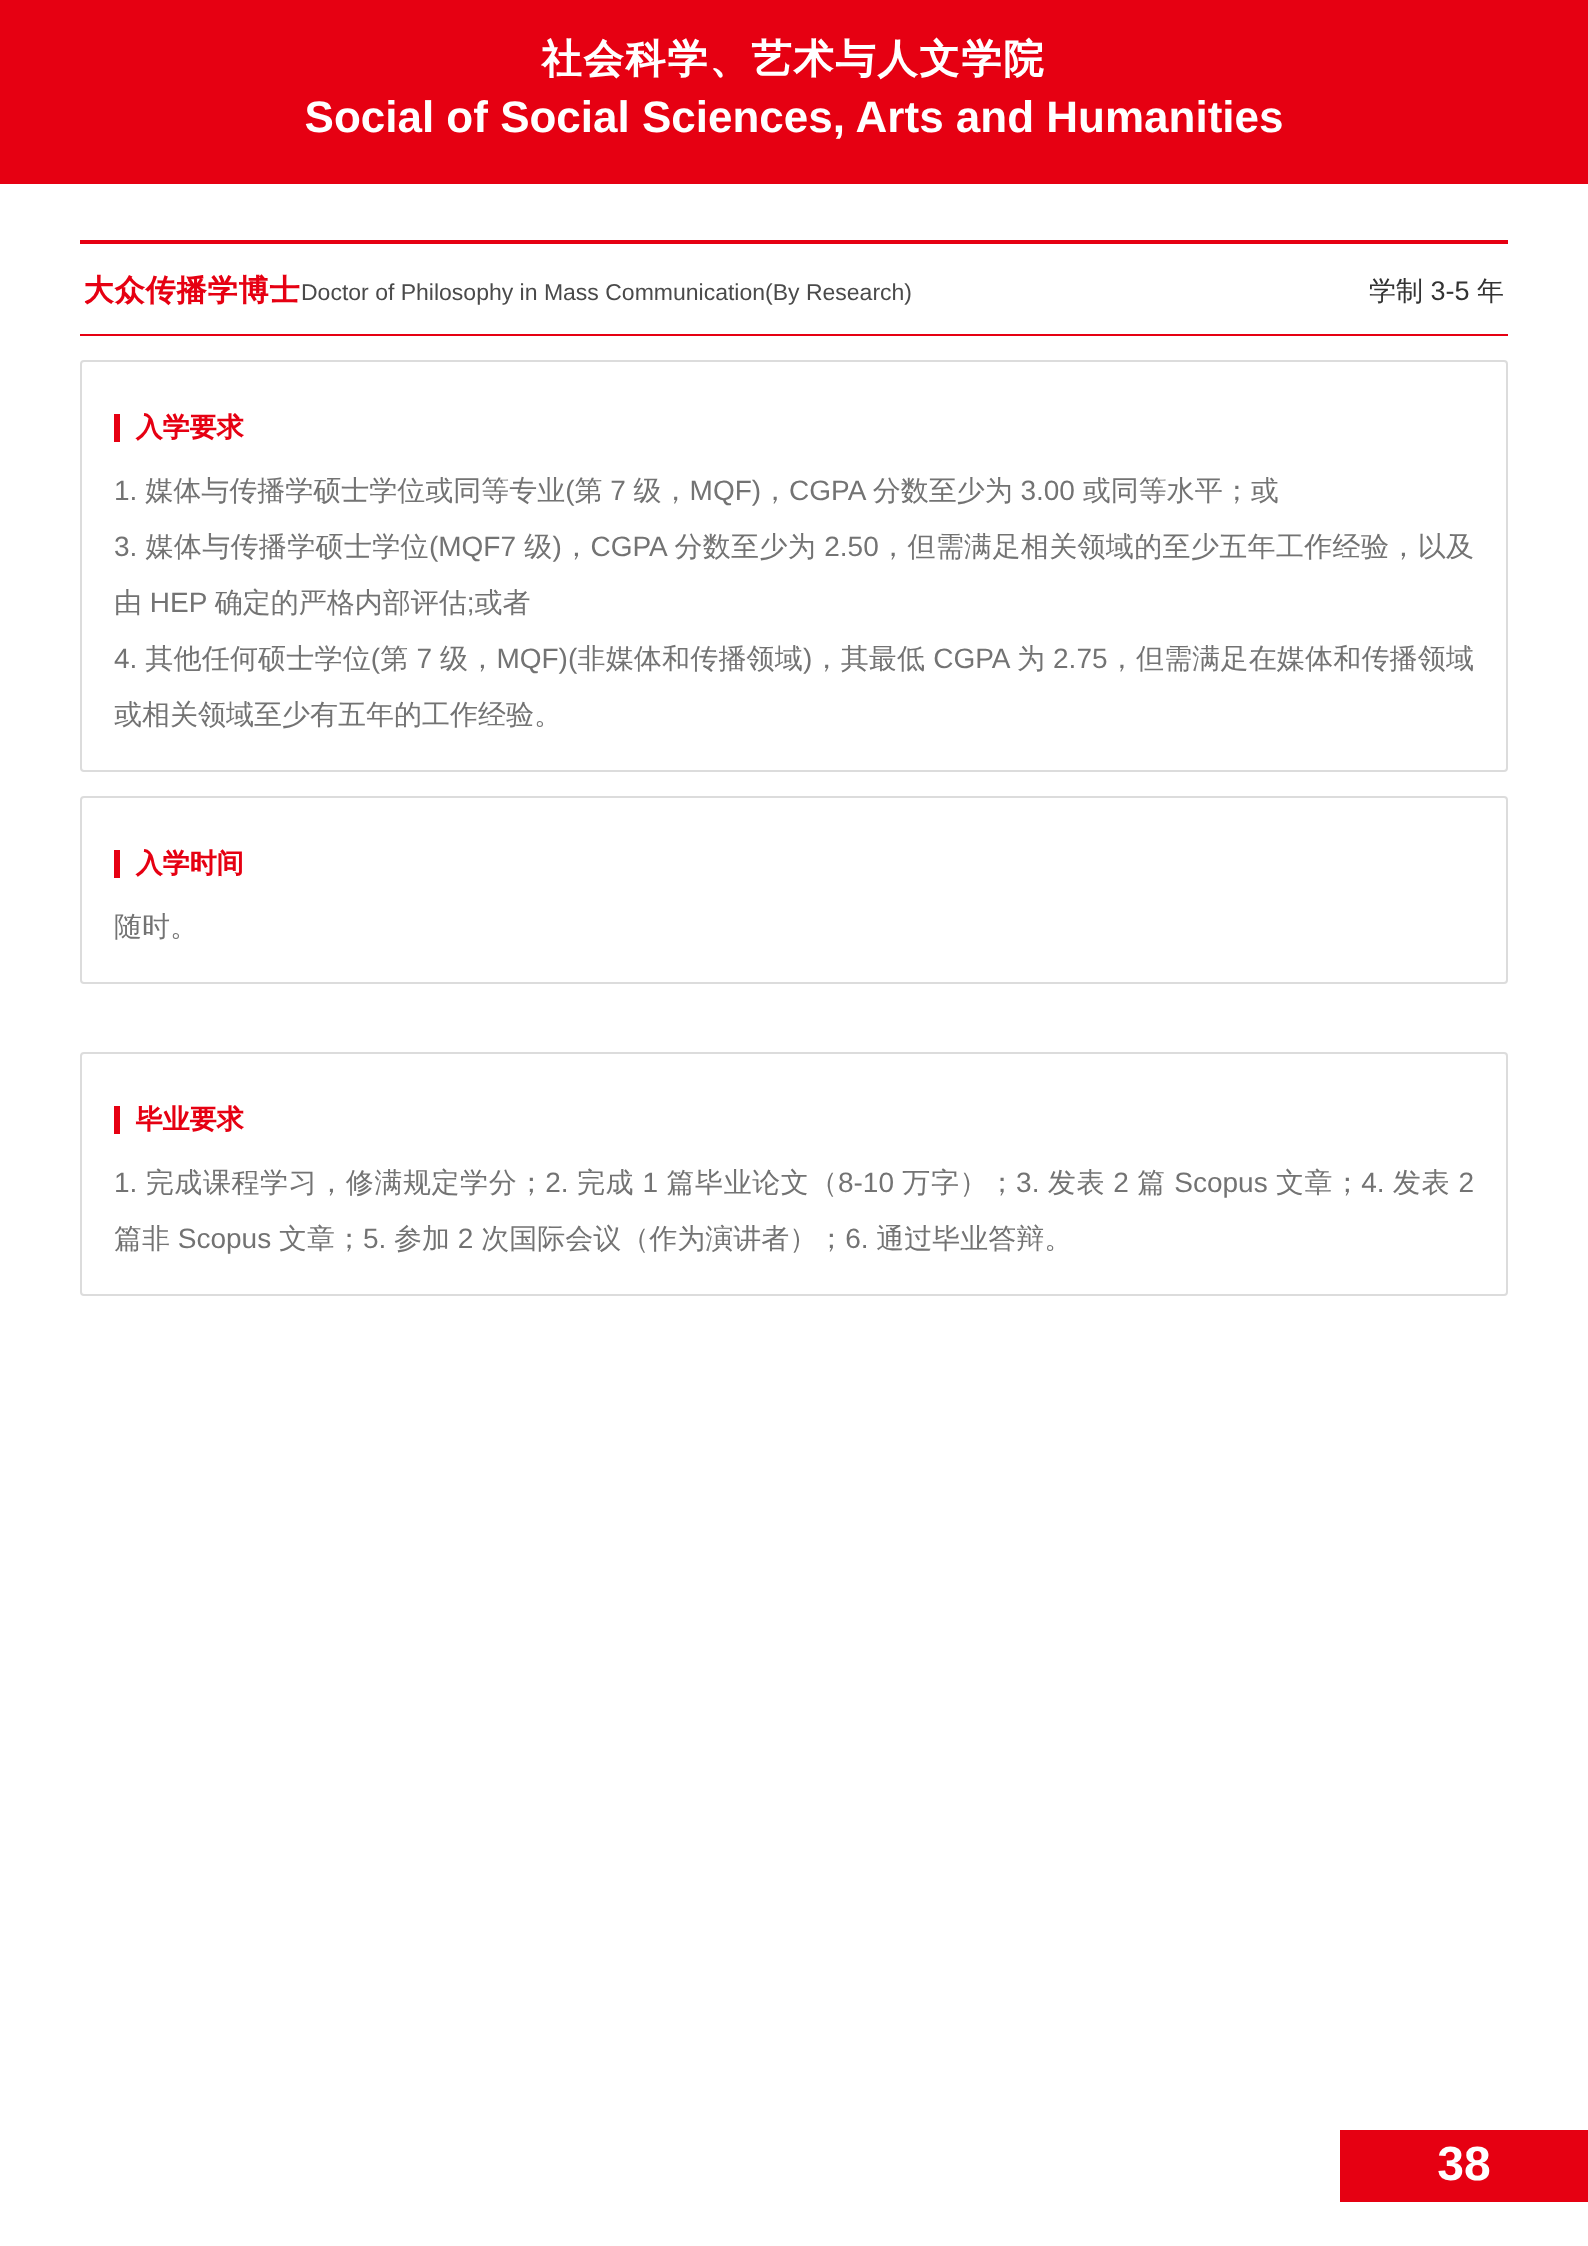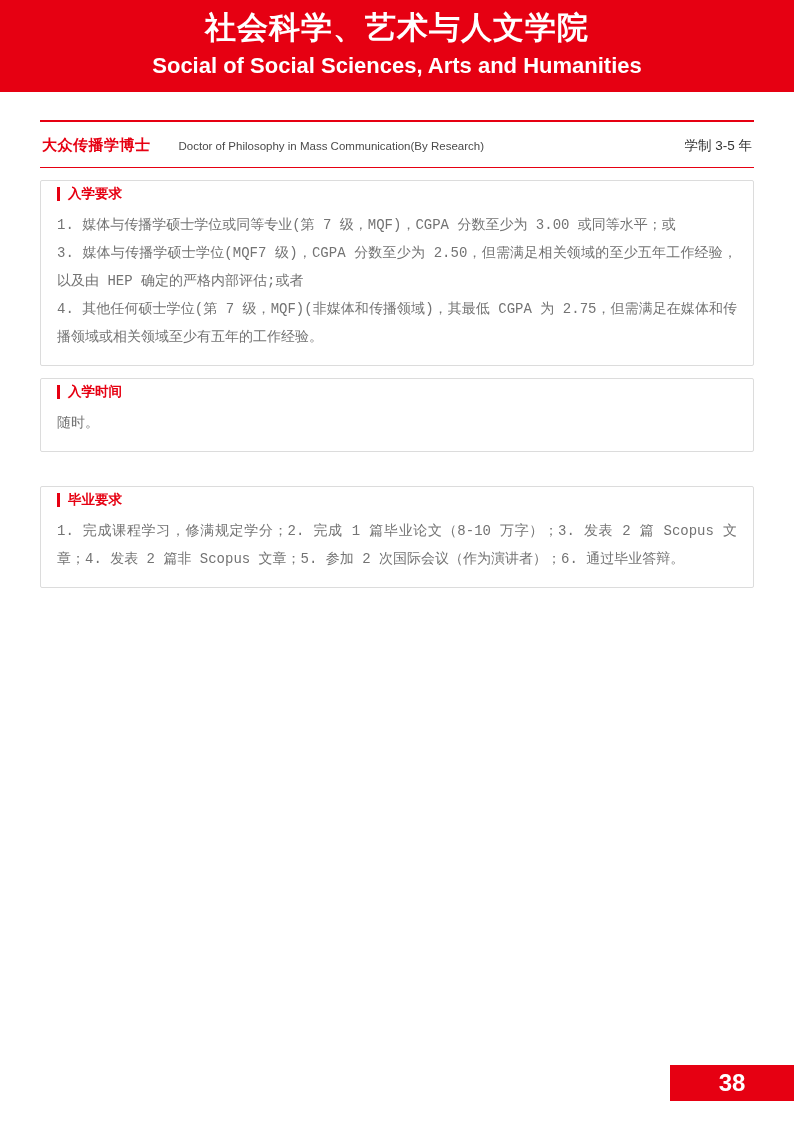--- a/index.html
+++ b/index.html
@@ -20,25 +20,24 @@
     background: #e60012;
     color: #ffffff;
     height: 92px;
     display: flex;
     flex-direction: column;
     align-items: center;
     justify-content: center;
     text-align: center;
   }
   .header-cn {
-    font-size: 31px;
+    font-size: 20px;
     font-weight: bold;
     letter-spacing: 1px;
     line-height: 1.25;
-    font-family: Liberation Mono, monospace;
   }
   .header-en {
     font-size: 22px;
     font-weight: bold;
     line-height: 1.3;
     margin-top: 2px;
   }
 
   
   .content {
@@ -57,40 +56,38 @@
     color: #e60012;
     font-size: 15px;
     font-weight: bold;
     letter-spacing: 0.5px;
     white-space: nowrap;
     text-align: center;
   }
   .prog-en {
     color: #4a4a4a;
     font-size: 11.5px;
-    margin-left: 28px;
     flex: 1;
     white-space: nowrap;
   }
   .prog-dur {
     color: #333333;
     font-size: 13.5px;
     white-space: nowrap;
     margin-left: 28px;
   }
 
   
   .card {
     border: 1px solid #dcdcdc;
     border-radius: 2px;
     margin-top: 12px;
-    padding: 4px 16px 14px 16px;
+    padding: 24px 16px 14px 16px;
     box-sizing: border-box;
     background: #fff;
-    font-family: Liberation Mono, monospace;
   }
   .card.gap-big { margin-top: 34px; }
 
   .sec-head {
     color: #e60012;
     font-size: 13.5px;
     font-weight: bold;
     display: flex;
     align-items: center;
     margin-bottom: 8px;

